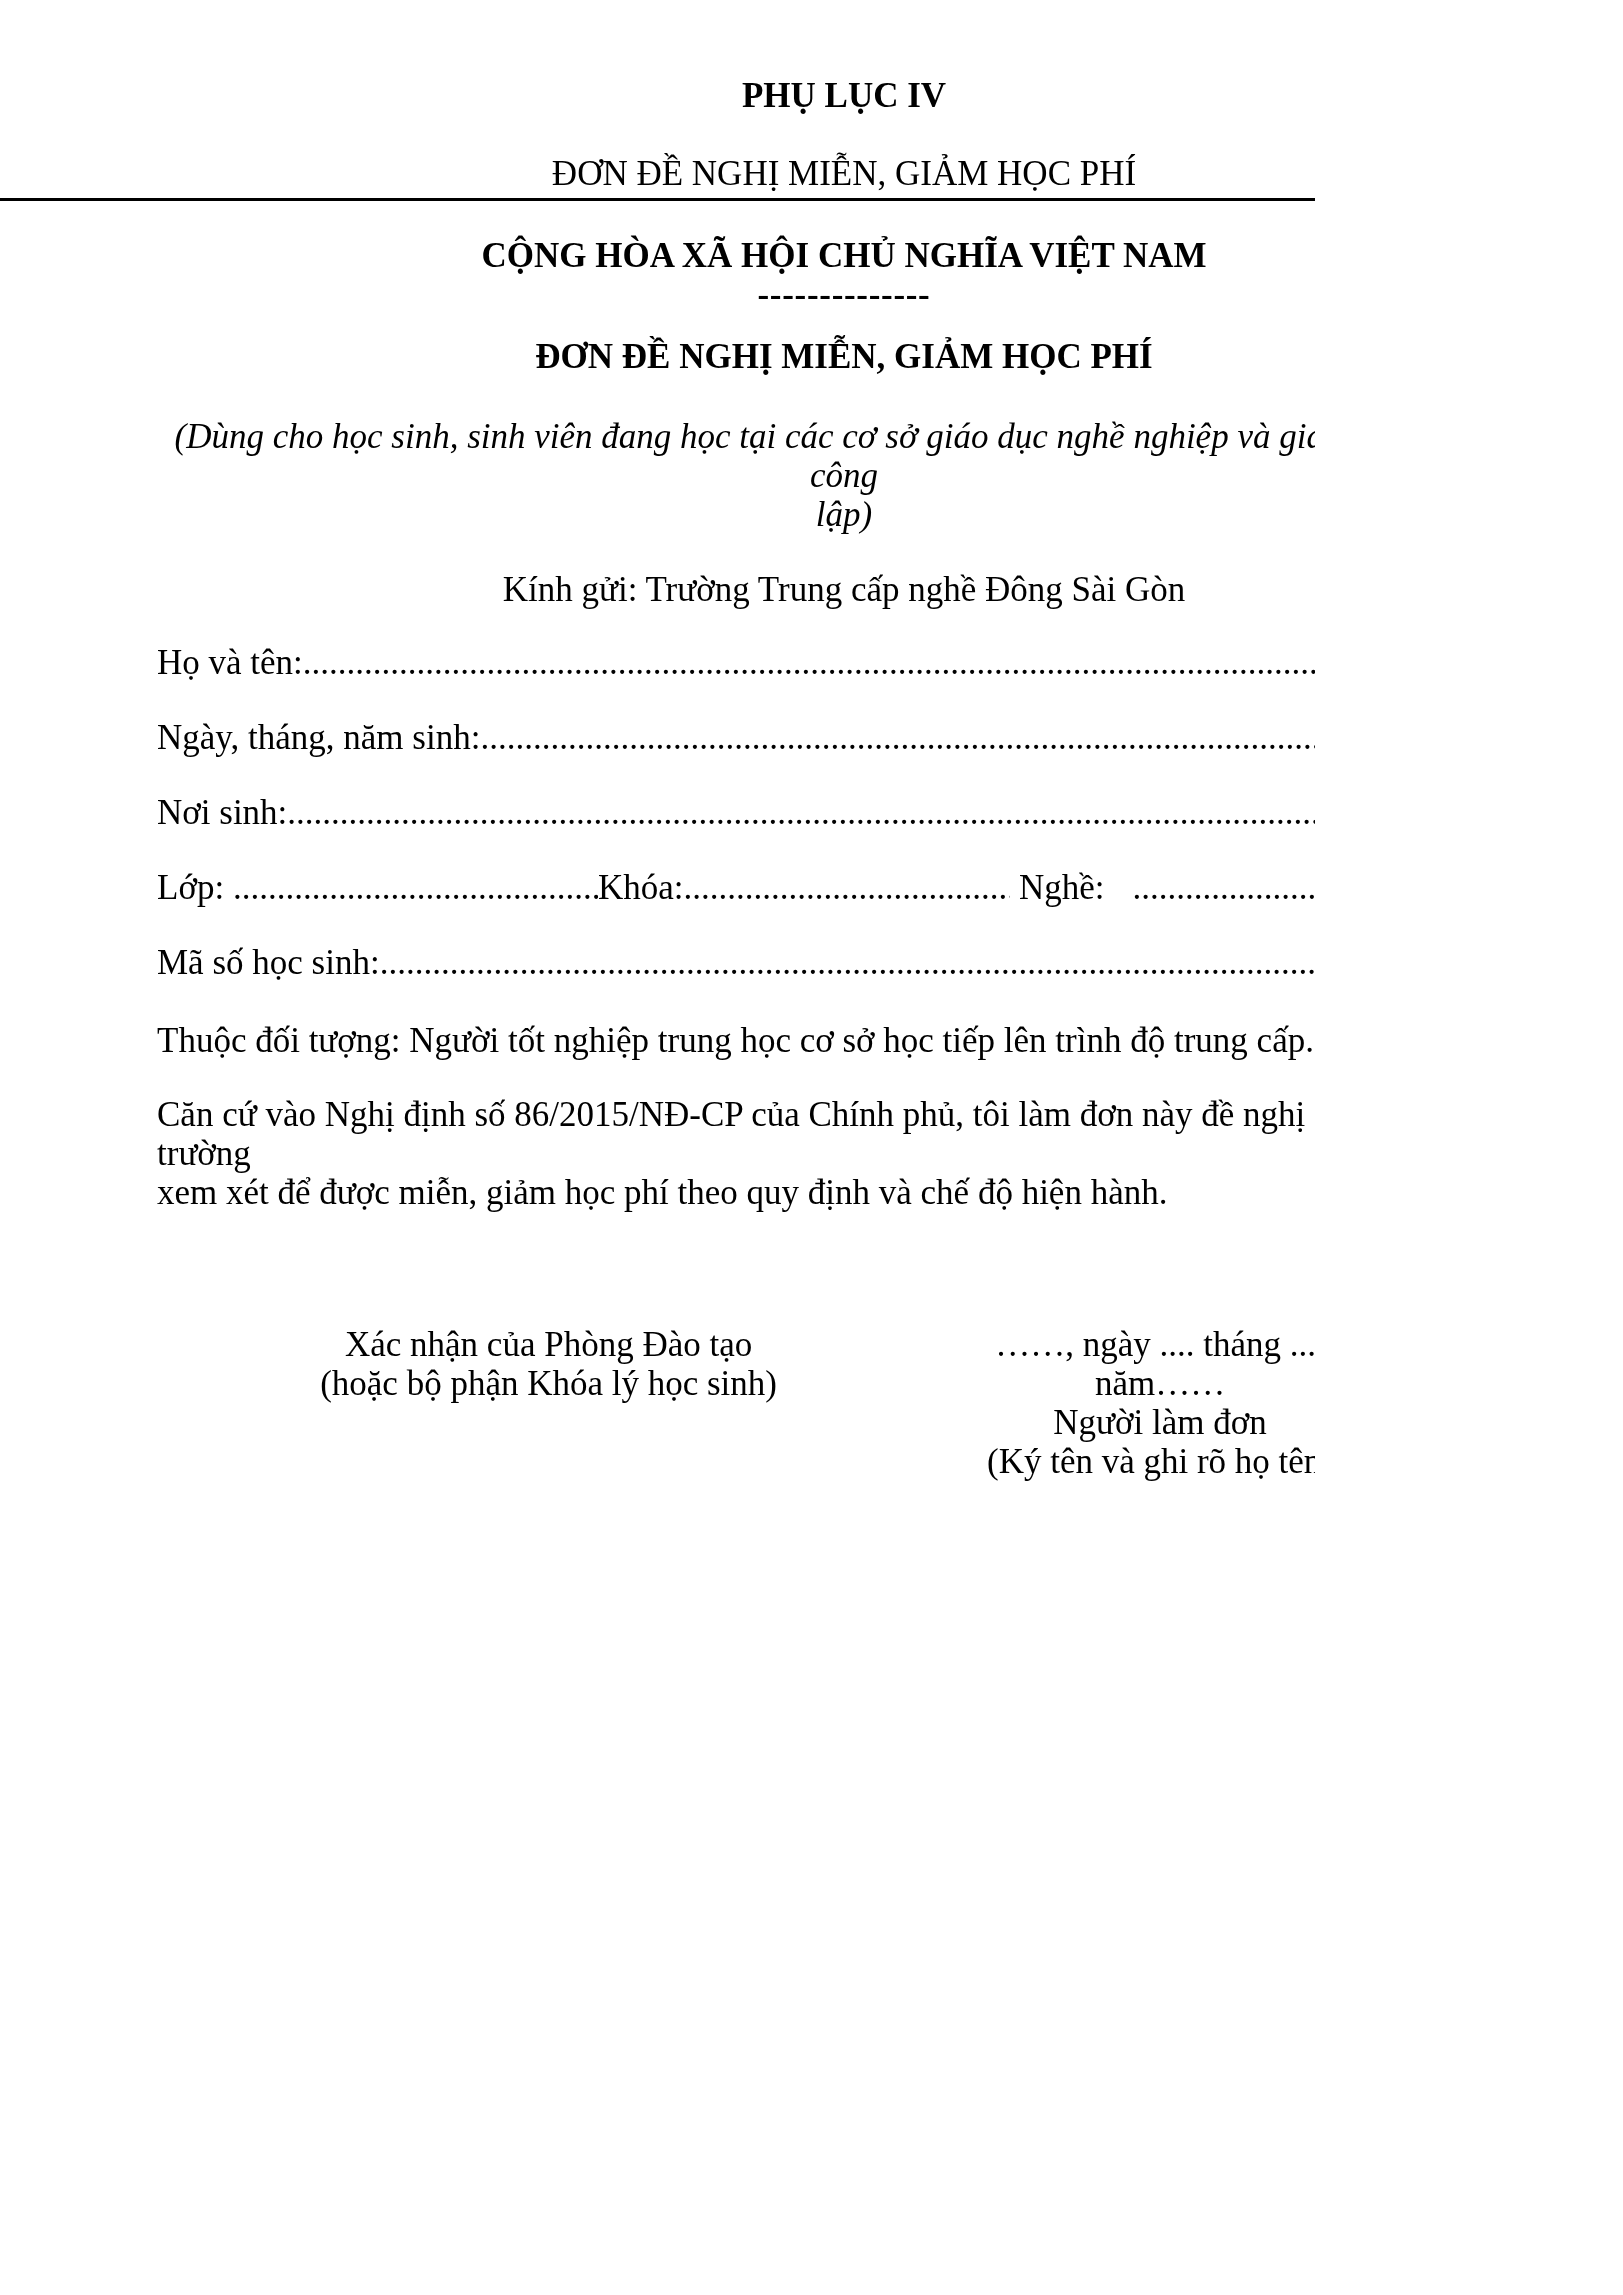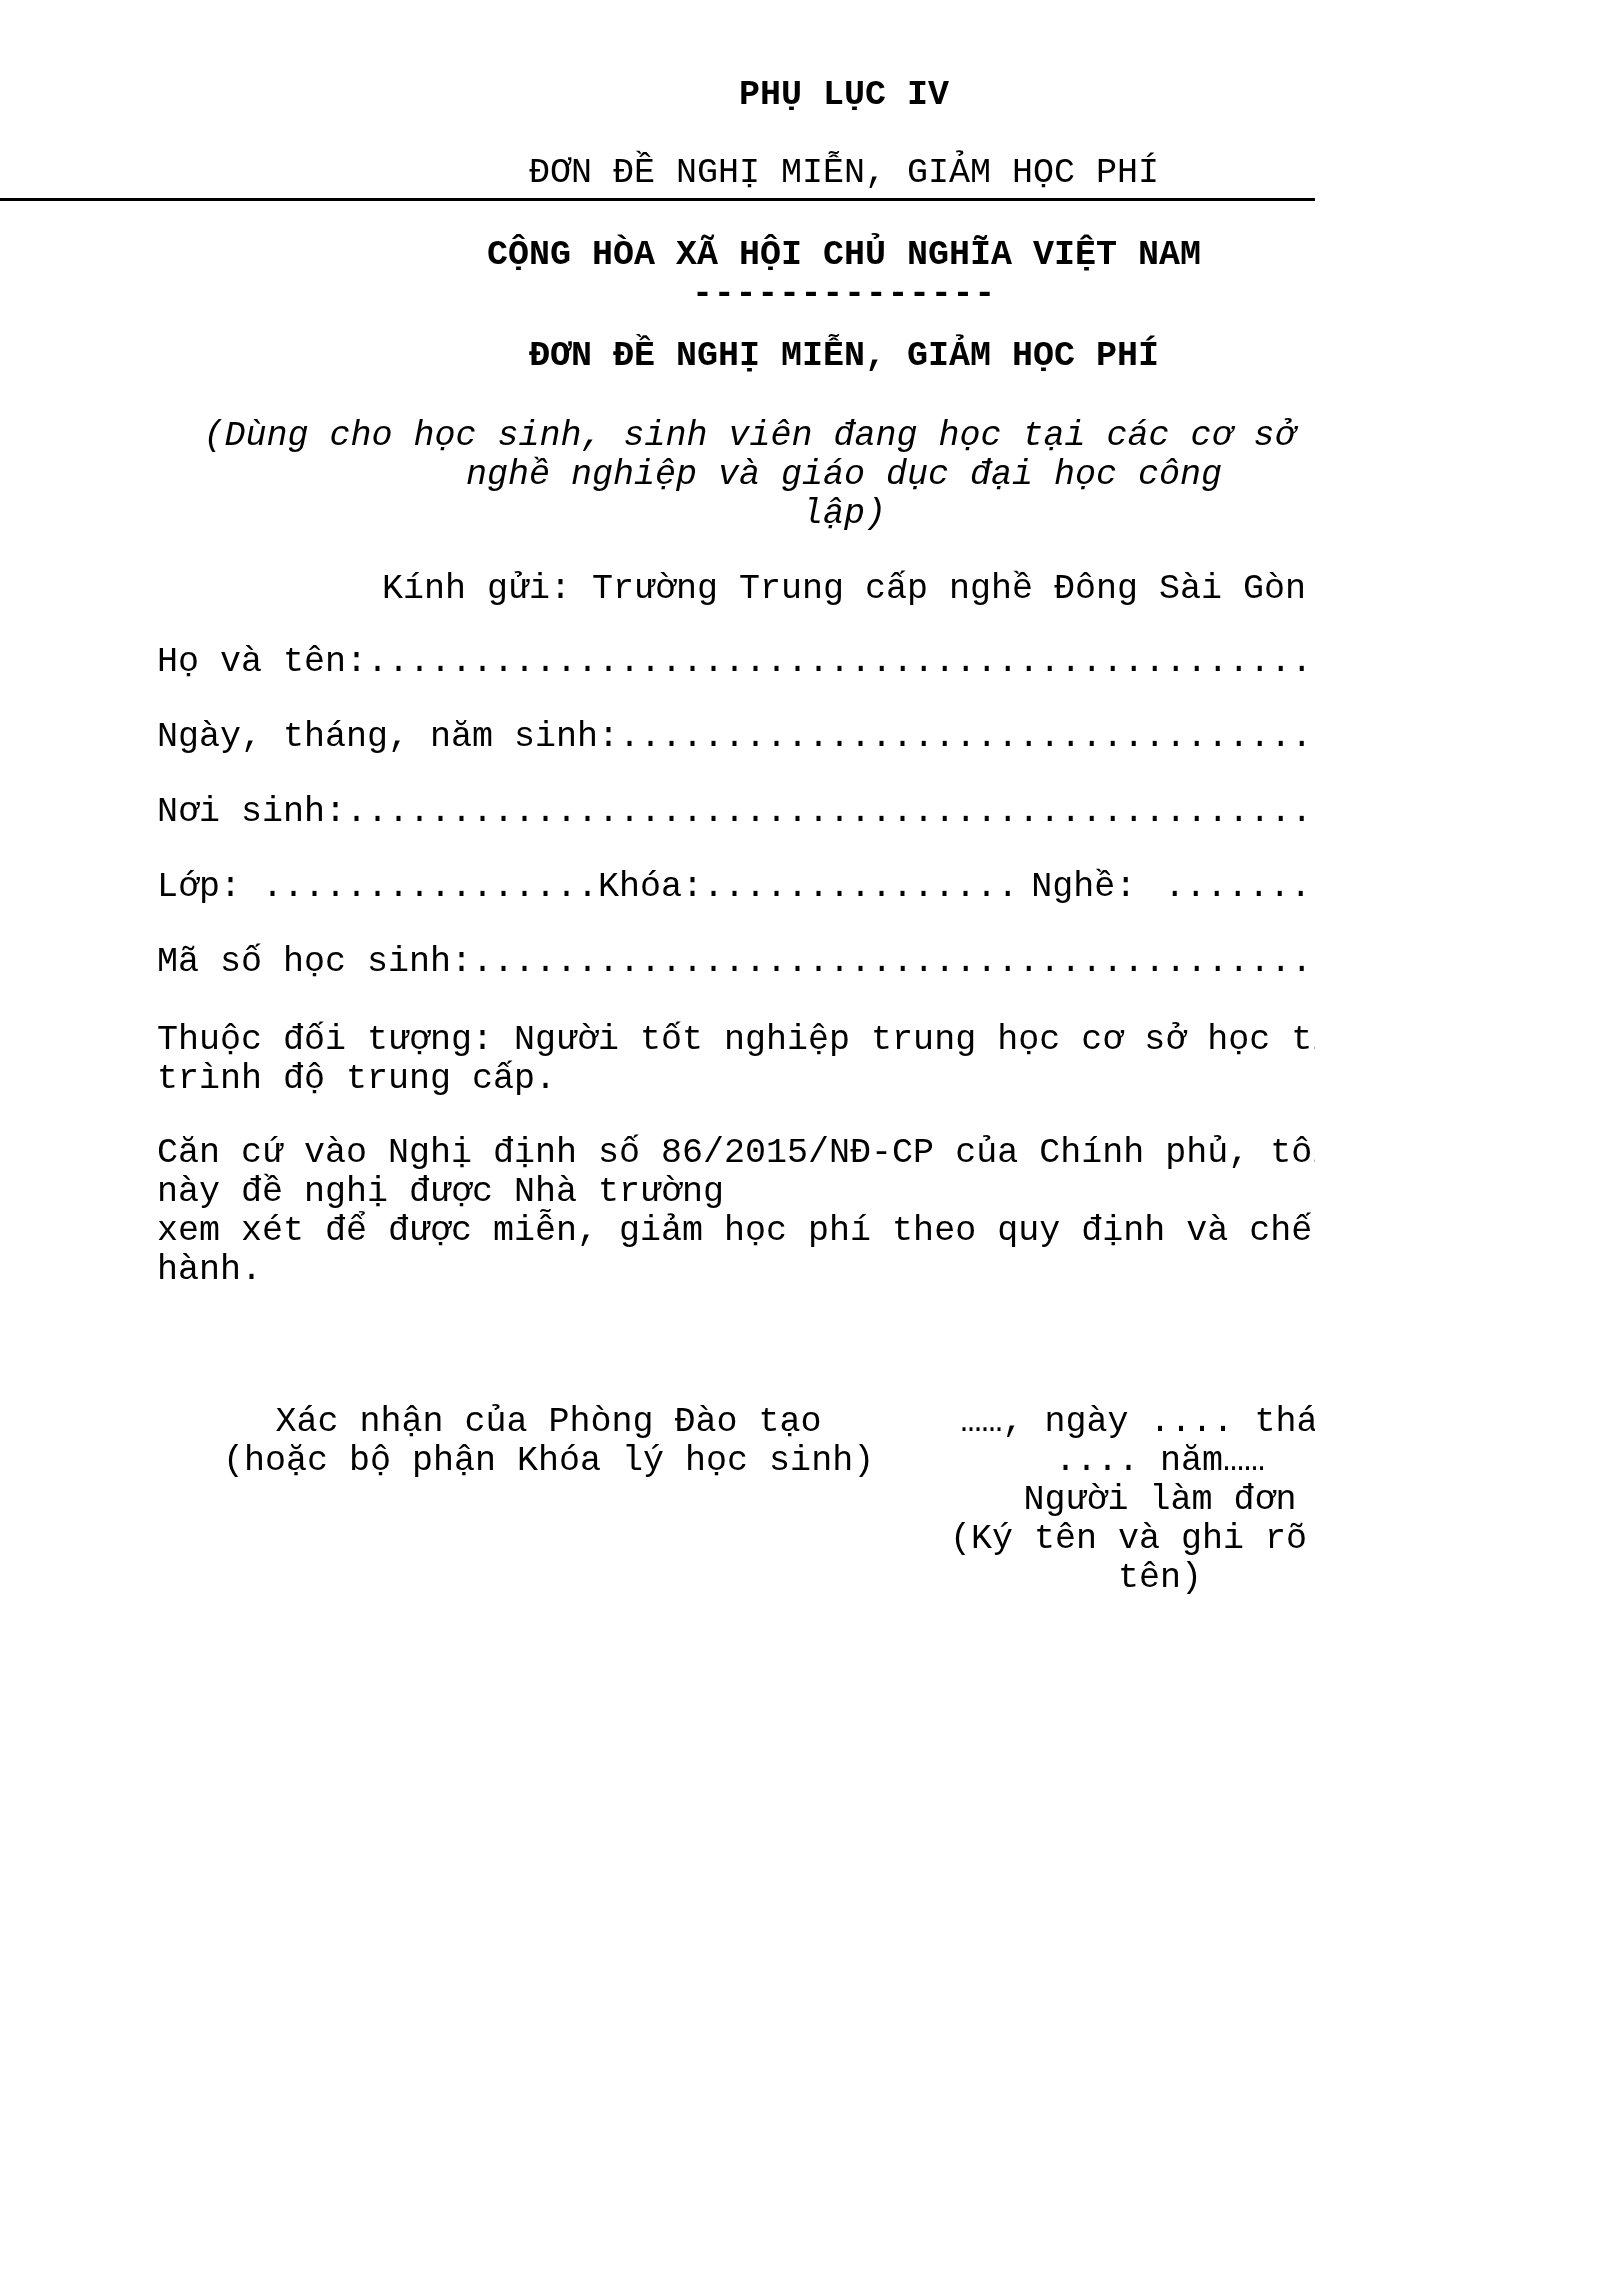--- a/index.html
+++ b/index.html
@@ -7,21 +7,21 @@
     margin: 0;
     padding: 0;
     background: #ffffff;
   }
   .page {
     position: relative;
     width: 1315px;
     height: 2295px;
     background: #ffffff;
     color: #000000;
-    font-family: Liberation Mono, monospace;
+    font-family: Liberation Serif, serif;
     font-size: 35px;
     line-height: 39px;
     overflow: hidden;
   }
   .content {
     margin-left: 157px;
     width: 1374px;
   }
   .b { font-weight: bold; }
   .i { font-style: italic; }

